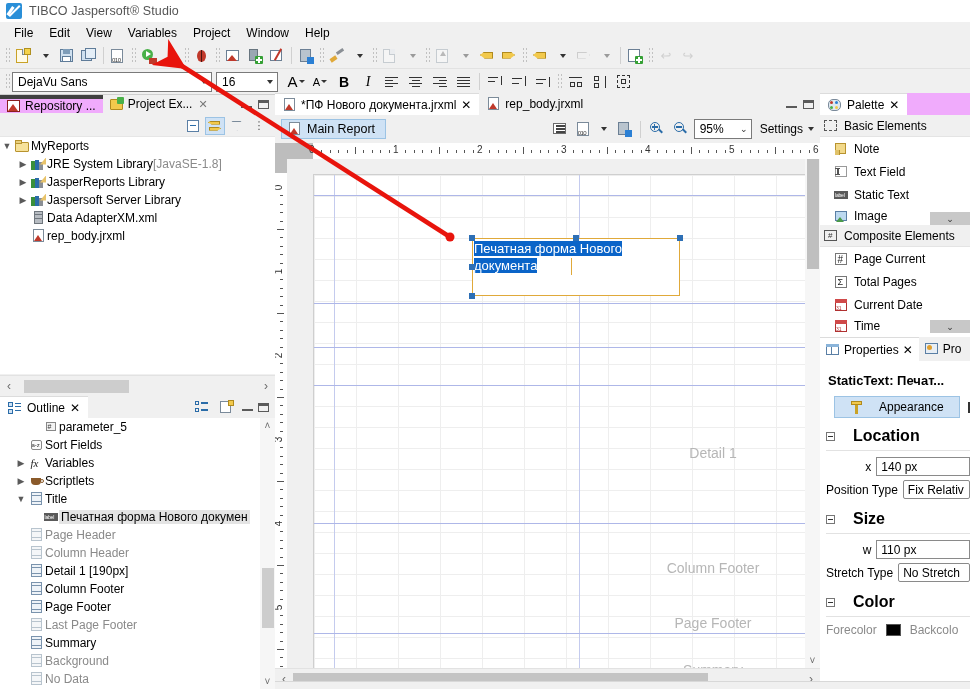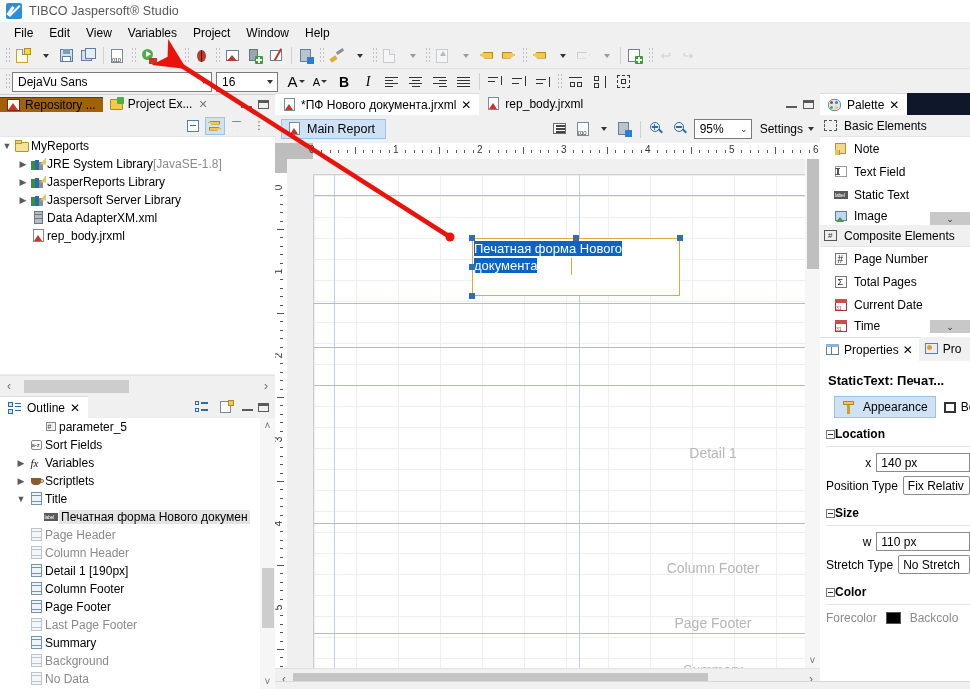--- a/index.html
+++ b/index.html
@@ -59,21 +59,21 @@
   
   .fontbar { height: 26px; background:#f0f0f0; display:flex; align-items:center; padding-left:3px;
      border-bottom:1px solid #cfcfcf; }
   .combo { height: 20px; background:#fff; border:1px solid #7a7a7a; display:flex;
      align-items:center; justify-content:space-between; padding:0 4px 0 5px; font-size:12px; }
   .combo .cv { white-space:nowrap; overflow:hidden; }
   .fbtn { width:24px;height:22px;display:flex;align-items:center;justify-content:center;
      font-size:13px; }
   .ptab { display:flex; align-items:center; gap:4px; padding:0 7px; font-size:12px;
      background:#f0f0f0; color:#000; }
-  .ptab.active { background:#a16207; border-top:1px solid #404040;align-items:flex-end; }
+  .ptab.active { background:#f0abfc; border-top:4px solid #404040;align-items:flex-end; }
   .ptab .x { font-size:11px; color:#777; margin-left:2px; }
 
   
   .leftcol { position:absolute; left:0; top:93px; width:275px; bottom:0; }
   .repo-panel { position:absolute; left:0; top:0; right:0; height: 303px; }
   .repo-head { display:flex; align-items:center; height:22px; }
   .repo-toolbar { height:22px; background:#f0f0f0; display:flex; align-items:center;
      justify-content:flex-end; padding-right:6px; gap:2px; border-bottom:1px solid #e6e6e6; }
   .rtb { width:20px;height:18px;display:flex;align-items:center;justify-content:center; }
   .rtb.sel { background:#cfe2f5; border:1px solid #9cc3e4; }
@@ -159,25 +159,25 @@
      display:flex; align-items:center; justify-content:center; font-size:9px; color:#333; }
 
   .props-panel { position:absolute; left:0; right:0; top:244px; bottom:0; }
   .props-tabs { height:24px; display:flex; align-items:stretch; background:#f0f0f0; }
   .ptab2 { display:flex; align-items:center; gap:4px; padding:0 6px; font-size:12px;
      white-space:nowrap; }
   .ptab2.active { background:#fff; border-top:1px solid #dcdcdc; }
   .props-body { position:absolute; left:0; right:0; top:24px; bottom:0; background:#fff; }
   .props-title { font-weight:bold; font-size:13px; padding:12px 0 8px 8px; white-space:nowrap; }
   .appearance-row { display:flex; align-items:center; gap:4px; padding-left:6px; }
-  .app-btn { display:flex; align-items:center; gap:8px; background:#cfe2f5;
-     border:1px solid #9cc3e4; padding:3px 7px; font-size:12px; }
+  .app-btn { display:flex; align-items:center; gap:16px; background:#cfe2f5;
+     border:1px solid #9cc3e4; padding:3px 15px; font-size:12px; }
   .app-btn2 { display:flex; align-items:center; gap:4px; padding:3px 4px; font-size:12px; }
-  .sec-head { display:flex; align-items:center; gap:0; padding:9px 0 3px 6px;
-     font-weight:bold; font-size:12px; }
+  .sec-head { display:flex; align-items:center; gap:18px; padding:9px 0 3px 6px;
+     font-weight:bold; font-size:16px; }
   .sec-head .box { width:9px;height:9px;border:1px solid #767676;position:relative;
      background:#fff; }
   .sec-head .box:after{content:"";position:absolute;left:1px;top:3px;width:5px;height:1px;
      background:#333;}
   .sec-line { height:1px; background:#e2e2e2; margin:2px 0 4px 6px; }
   .prow { display:flex; align-items:center; gap:5px; padding:2px 0 2px 6px; font-size:12px;
      white-space:nowrap; }
   .prow .plab { text-align:right; }
   .pinput { height:19px; background:#fff; border:1px solid #8a8a8a; padding:0 4px;
      font-size:12px; display:flex; align-items:center; white-space:nowrap; overflow:hidden; }
@@ -1091,21 +1091,21 @@
       <span class="hs-track">
         <span class="hs-thumb" style="left:0;width:415px;background:#c4c4c4"></span>
       </span>
       <span class="hs-arrow">›</span>
     </div>
   </div>
 
   <div class="rightcol">
 
     <div style="position:absolute;left:0;right:0;top:0;height:244px">
-      <div style="display:flex;height:22px;background:#0f172a">
+      <div style="display:flex;height:22px;background:#f0abfc">
         <div class="pal-tab">
           <span class="ic" style="width:14px;height:14px">
             <span style="position:absolute;left:0;top:1px;width:13px;height:12px;background:#dfe8f0;border:1px solid #7a8a9a;border-radius:5px"></span>
             <span style="position:absolute;left:2px;top:3px;width:3px;height:3px;background:#c0392b;border-radius:50%"></span>
             <span style="position:absolute;left:7px;top:3px;width:3px;height:3px;background:#2a7fd4;border-radius:50%"></span>
             <span style="position:absolute;left:2px;top:8px;width:3px;height:3px;background:#49b049;border-radius:50%"></span>
             <span style="position:absolute;left:7px;top:8px;width:3px;height:3px;background:#f2c94c;border-radius:50%"></span>
           </span>
           <span>Palette</span>
           <span class="x">✕</span>
@@ -1156,21 +1156,21 @@
             <span style="position:absolute;left:0;top:0;width:13px;height:11px;border:1px solid #555;background:#eee"></span>
             <span style="position:absolute;left:4px;top:2px;font-size:8px;line-height:8px;color:#333">#</span>
           </span>
           <span>Composite Elements</span>
         </div>
         <div class="pal-item">
           <span class="ic" style="width:14px;height:14px">
             <span style="position:absolute;left:1px;top:1px;width:12px;height:12px;background:#fff;border:1px solid #777"></span>
             <span style="position:absolute;left:3.5px;top:1px;font-size:10px;line-height:13px;color:#222">#</span>
           </span>
-          <span>Page Number</span>
+          <span>Page Current</span>
         </div>
         <div class="pal-item">
           <span class="ic" style="width:14px;height:14px">
             <span style="position:absolute;left:1px;top:1px;width:12px;height:12px;background:#fff;border:1px solid #777"></span>
             <span style="position:absolute;left:3.5px;top:1px;font-size:9px;line-height:13px;color:#222">Σ</span>
           </span>
           <span>Total Pages</span>
         </div>
         <div class="pal-item">
           <span class="ic" style="width:14px;height:14px">

